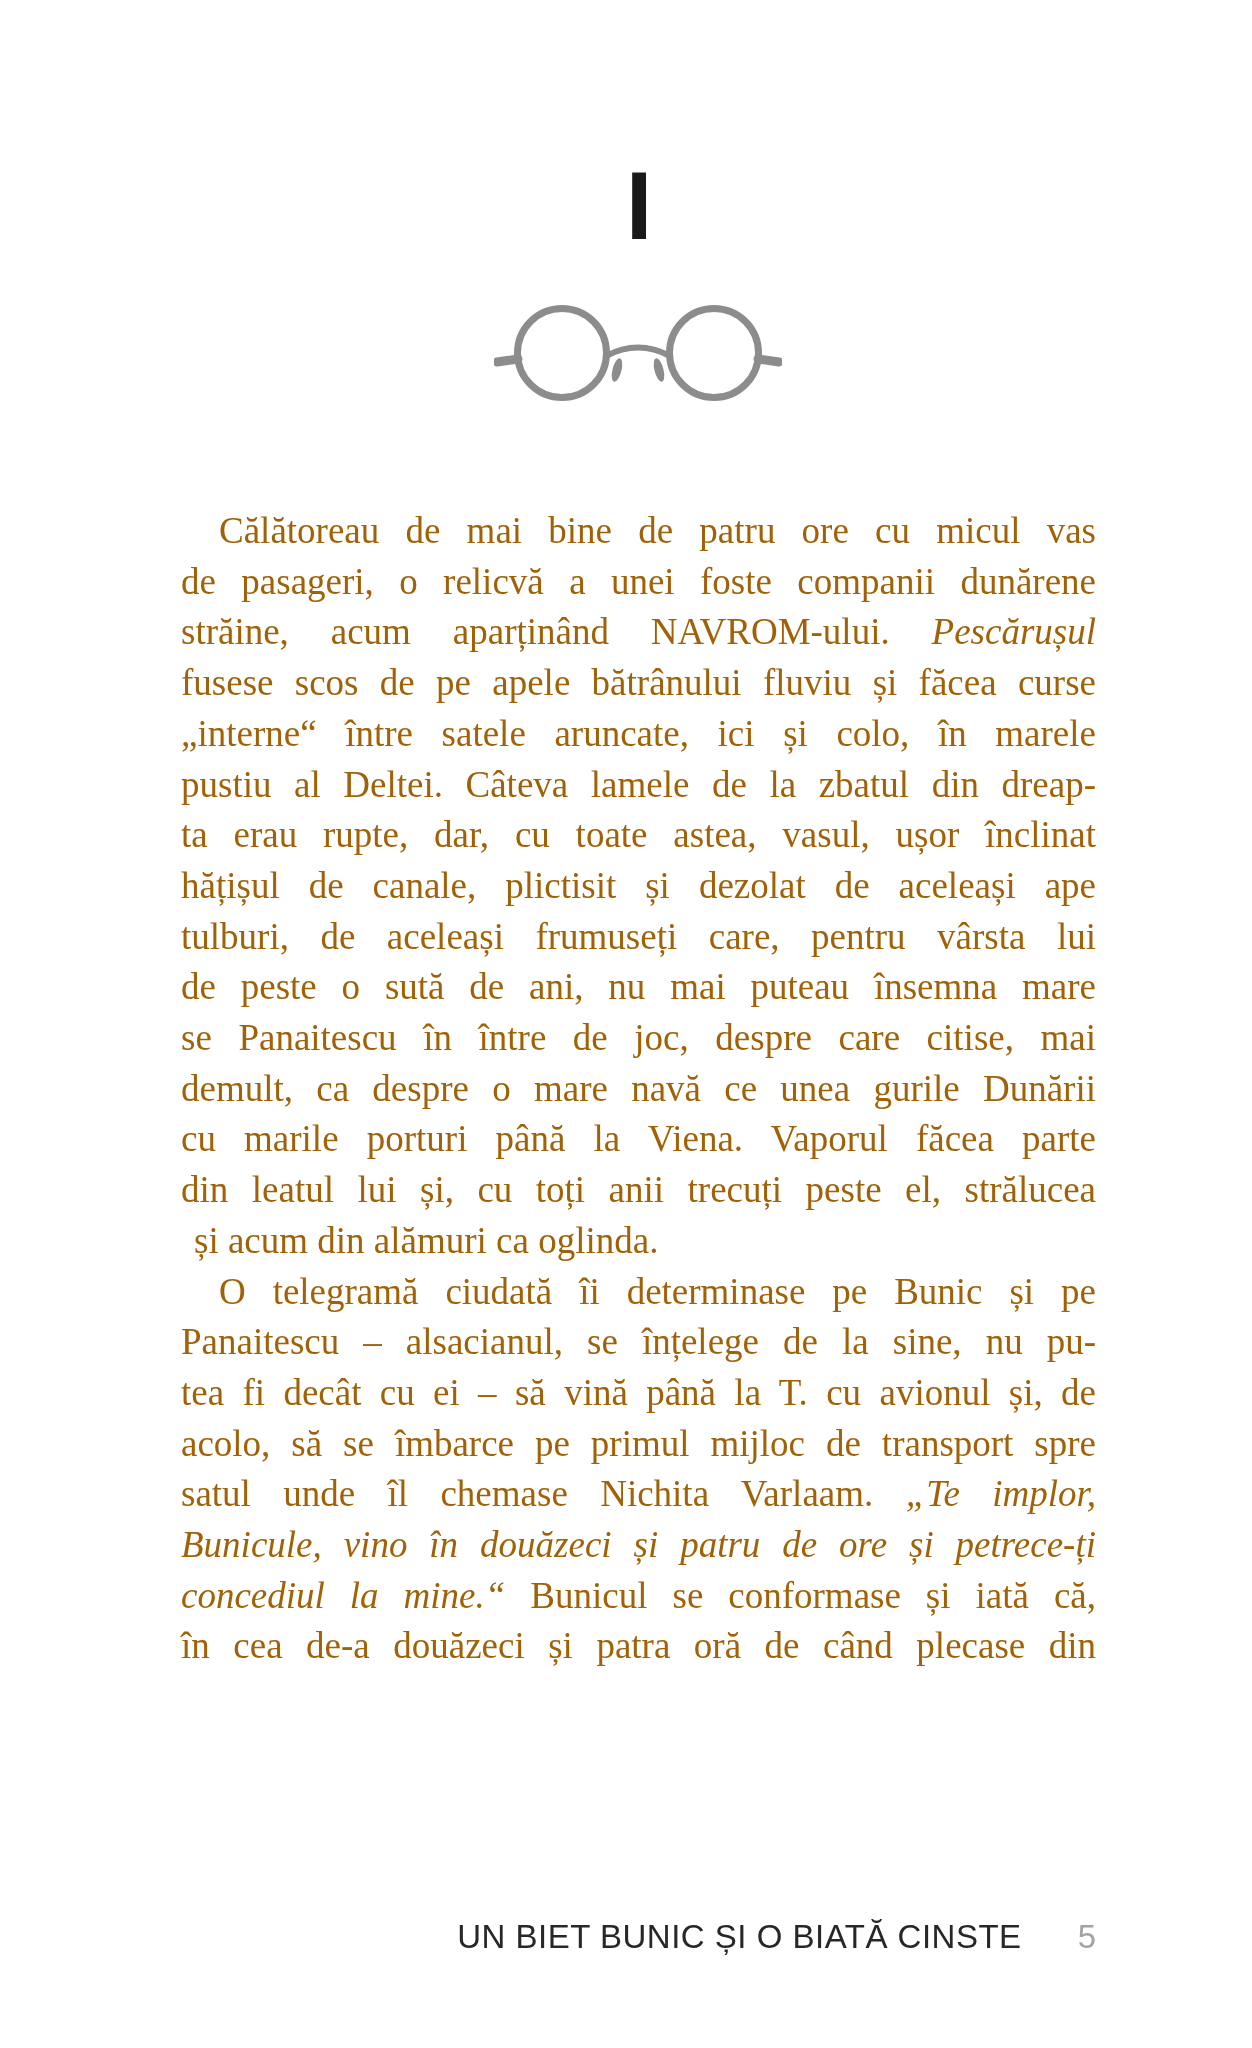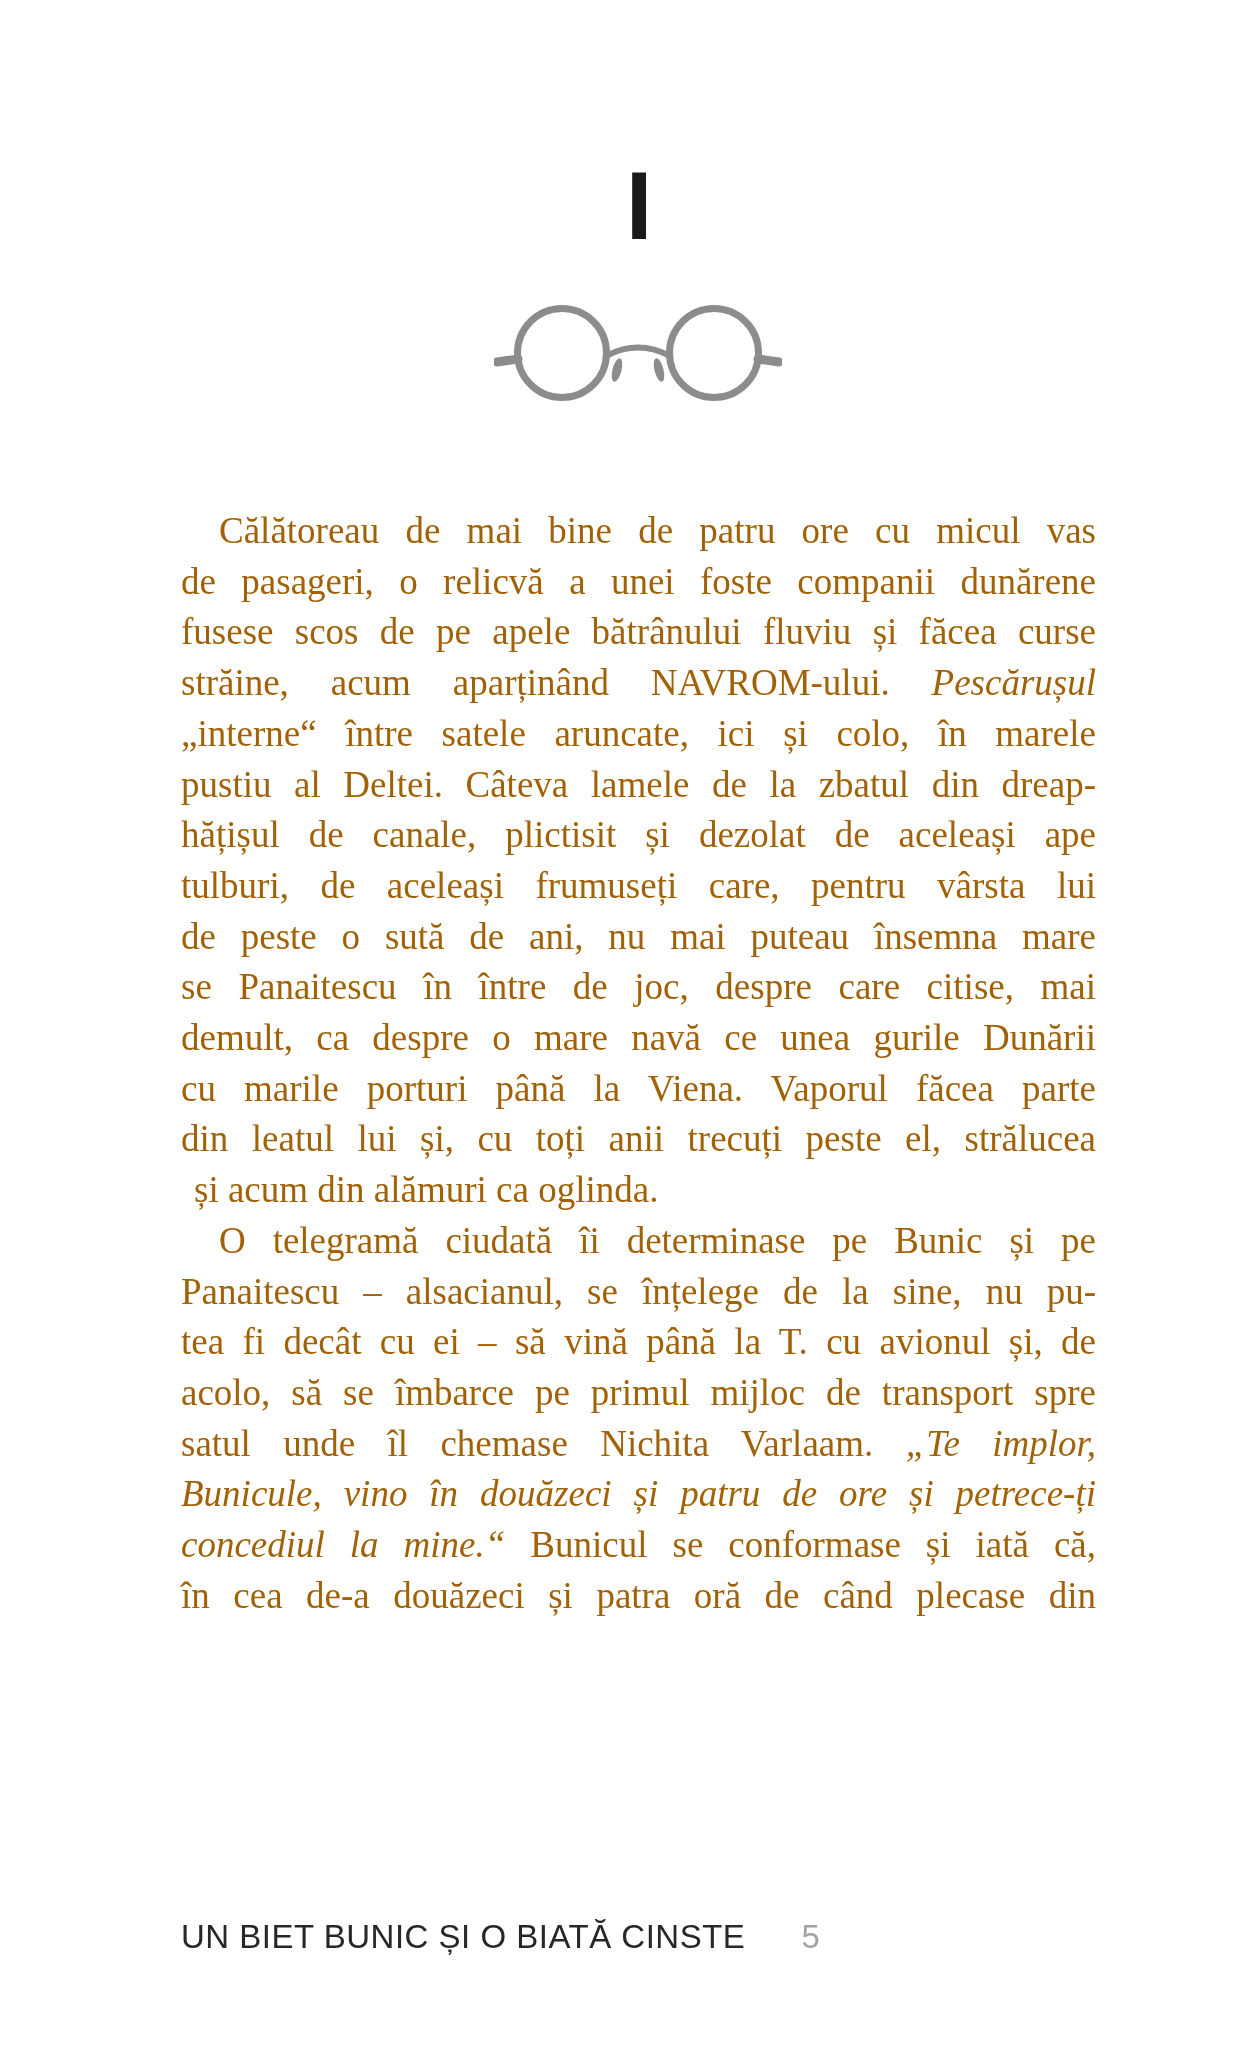--- a/index.html
+++ b/index.html
@@ -17,21 +17,21 @@
     position:absolute; left:181px; top:506px; width:915px;
     font-size:37px; line-height:50.7px;
   }
   .line { text-align:justify; }
   .line.just { text-align-last:justify; }
   .line.nojust { text-align:left; text-align-last:left;margin-left:13px; }
   .line.indent { text-indent:38px; }
   .it { font-style:italic; }
   .footer {
     position:absolute; left:181px; top:1918px; width:915px;
-    text-align:left; font-family:"Liberation Sans", sans-serif;
+    text-align:right; font-family:"Liberation Sans", sans-serif;
     font-size:33px; letter-spacing:0.5px; white-space:nowrap;
   }
   .pagenum { margin-left:56px; letter-spacing:0; }
 </style>
 </head>
 <body>
 
 <div class="page" style="color: rgb(29, 29, 29);">
 
   <div class="chapter" style="color: rgb(26, 26, 26);">I</div>
@@ -42,24 +42,25 @@
     <path d="M112,57 Q144,40 176,57" stroke="currentColor" stroke-width="6" stroke-linecap="round"></path>
     <path d="M3,63 L24,60" stroke="currentColor" stroke-width="9" stroke-linecap="round"></path>
     <path d="M264,60 L285,63" stroke="currentColor" stroke-width="9" stroke-linecap="round"></path>
     <ellipse cx="123" cy="71" rx="4.5" ry="12" fill="currentColor" transform="rotate(14 123 71)"></ellipse>
     <ellipse cx="165" cy="71" rx="4.5" ry="12" fill="currentColor" transform="rotate(-14 165 71)"></ellipse>
   </svg>
 
   <div class="text-block" style="color: #a16207;">
       <div class="line just indent"><span>Călătoreau de mai bine de patru ore cu micul vas</span></div>
       <div class="line just"><span>de pasageri, o relicvă a unei foste companii dunărene</span></div>
+      <div class="line just"><span>străine, acum aparținând NAVROM-ului. </span><span class="it">Pescărușul</span></div>
       <div class="line just"><span>fusese scos de pe apele bătrânului fluviu și făcea curse</span></div>
-      <div class="line just"><span>străine, acum aparținând NAVROM-ului. </span><span class="it">Pescărușul</span></div>
       <div class="line just"><span>„interne“ între satele aruncate, ici și colo, în marele</span></div>
       <div class="line just"><span>pustiu al Deltei. Câteva lamele de la zbatul din dreap-</span></div>
+      <div class="line just"><span>ta erau rupte, dar, cu toate astea, vasul, ușor înclinat</span></div>
       <div class="line just"><span>hățișul de canale, plictisit și dezolat de aceleași ape</span></div>
       <div class="line just"><span>tulburi, de aceleași frumuseți care, pentru vârsta lui</span></div>
       <div class="line just"><span>de peste o sută de ani, nu mai puteau însemna mare</span></div>
       <div class="line just"><span>se Panaitescu în între de joc, despre care citise, mai</span></div>
       <div class="line just"><span>demult, ca despre o mare navă ce unea gurile Dunării</span></div>
       <div class="line just"><span>cu marile porturi până la Viena. Vaporul făcea parte</span></div>
       <div class="line just"><span>din leatul lui și, cu toți anii trecuți peste el, strălucea</span></div>
       <div class="line nojust"><span>și acum din alămuri ca oglinda.</span></div>
       <div class="line just indent"><span>O telegramă ciudată îi determinase pe Bunic și pe</span></div>
       <div class="line just"><span>Panaitescu – alsacianul, se înțelege de la sine, nu pu-</span></div>

